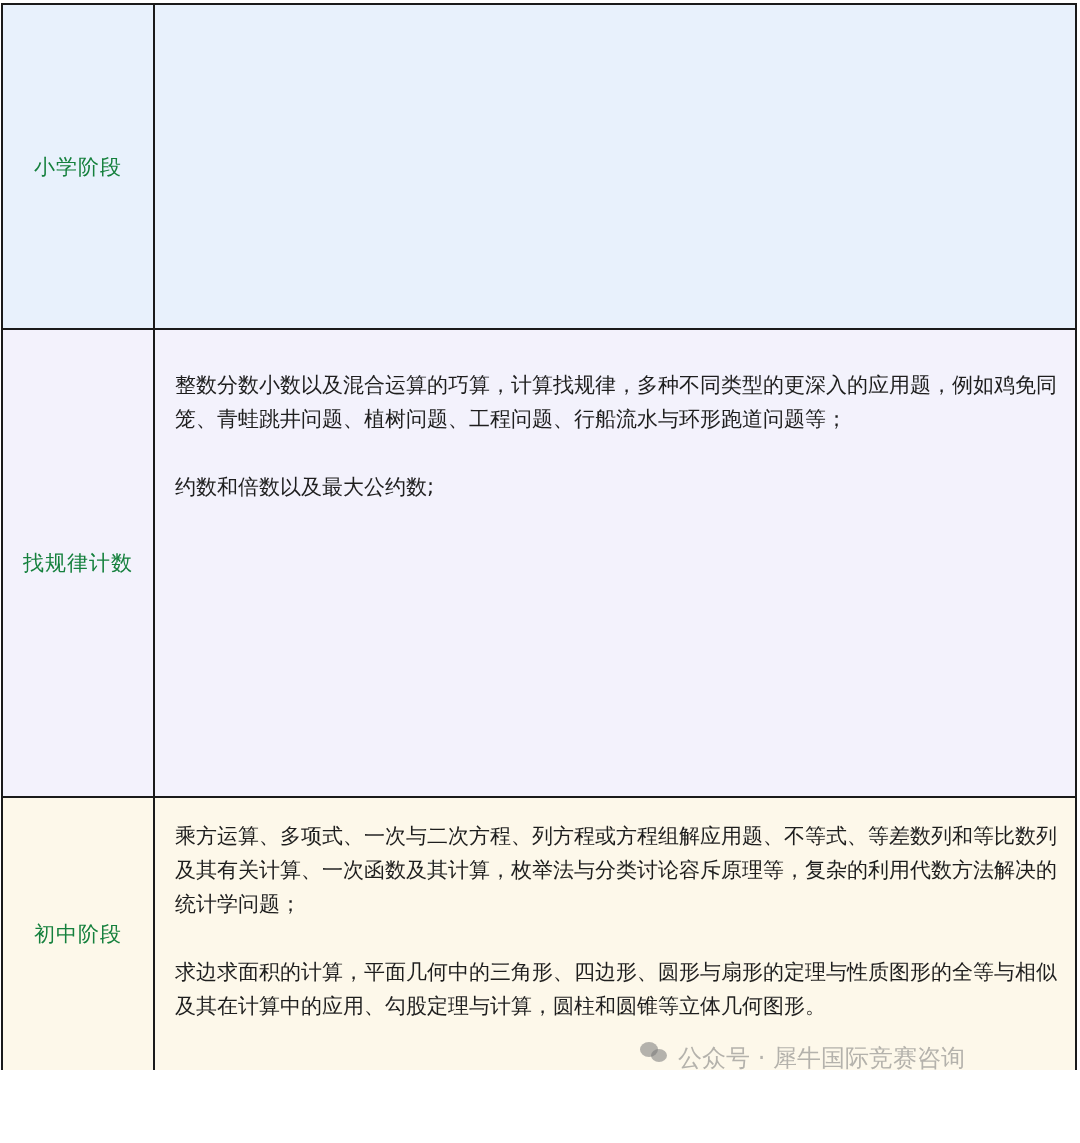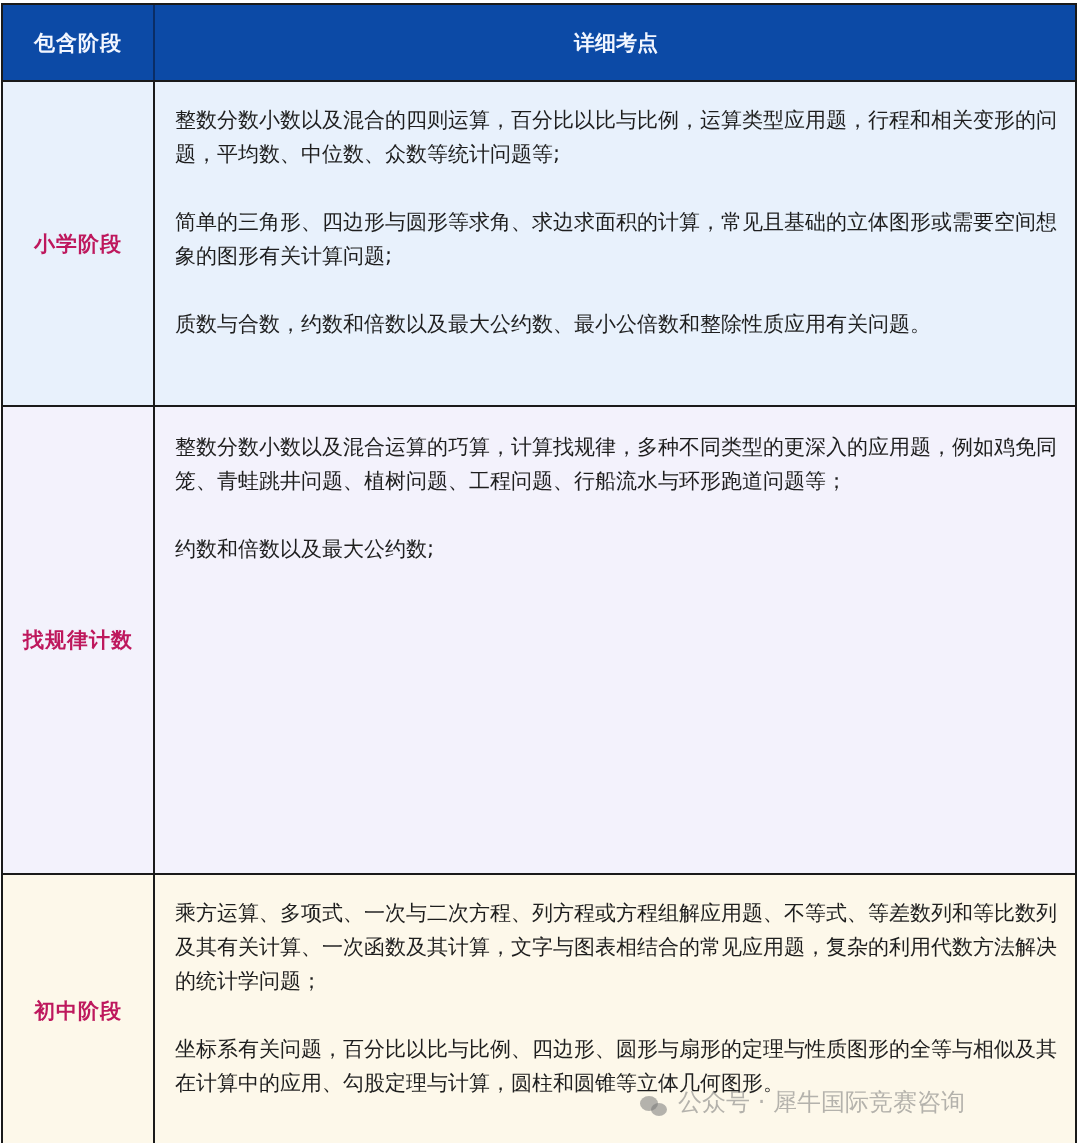--- a/index.html
+++ b/index.html
@@ -16,94 +16,83 @@
       border-right: 2px solid #1a1a1a;
       border-top: 2px solid #1a1a1a;
       box-sizing: border-box;
     }
     .row { display: flex; border-bottom: 2px solid #1a1a1a; box-sizing: border-box; }
     .row:last-child { border-bottom: none; }
     .cell-stage {
       width: 150px; flex: 0 0 150px;
       border-right: 2px solid #1a1a1a;
       display: flex; align-items: center; justify-content: center;
-      font-weight: bold; font-size: 21px; color: #be185d;
+      font-weight: normal; font-size: 21px; color: #15803d;
       letter-spacing: 1px;
     }
     .cell-detail {
       flex: 1;
       padding: 0 18px 0 20px;
       font-size: 21px; color: #1e1e1e;
       line-height: 34px;
       box-sizing: border-box;
     }
     .header { height: 77px; background: #0c4aa6; }
     .header .cell-stage, .header .cell-detail {
       color: #f2f6ff; font-weight: bold; font-size: 21px;
       display: flex; align-items: center; justify-content: center;
     }
     .header .cell-stage { border-right: 2px solid #0a2d66; }
     .row-1 { background: #e8f1fc; height: 325px; }
     .row-2 { background: #f3f2fc; height: 468px; }
     .row-3 { background: #fdf8ea; height: 272px; }
     .para { margin: 0; }
     .row-1 .cell-detail { padding-top: 21px; }
-    .row-2 .cell-detail { padding-top: 23px; }
+    .row-2 .cell-detail { padding-top: 38px; }
     .row-3 .cell-detail { padding-top: 21px; }
     .gap { height: 34px; }
     .watermark {
-      position: absolute; left: 640px; top: 1086px;
-      display: flex; align-items: flex-end; gap: 8px;
+      position: absolute; left: 640px; top: 1042px;
+      display: flex; align-items: flex-start; gap: 8px;
       color: rgba(120,120,120,0.55); font-size: 24px;
       pointer-events: none;
     }
     .wm-icon {
       width: 30px; height: 22px; position: relative;
     }
     .wm-icon span {
       position: absolute; border-radius: 50%; background: rgba(120,120,120,0.55);
     }
   </style>
 </head>
 <body>
 
 <div class="table">
-  <div class="row header">
-    <div class="cell-stage">包含阶段</div>
-    <div class="cell-detail">详细考点</div>
-  </div>
 
   <div class="row row-1">
     <div class="cell-stage">小学阶段</div>
-    <div class="cell-detail">
-      <p class="para">整数分数小数以及混合的四则运算，百分比以比与比例，运算类型应用题，行程和相关变形的问题，平均数、中位数、众数等统计问题等;</p>
-      <div class="gap"></div>
-      <p class="para">简单的三角形、四边形与圆形等求角、求边求面积的计算，常见且基础的立体图形或需要空间想象的图形有关计算问题;</p>
-      <div class="gap"></div>
-      <p class="para">质数与合数，约数和倍数以及最大公约数、最小公倍数和整除性质应用有关问题。</p>
-    </div>
   </div>
 
   <div class="row row-2">
     <div class="cell-stage">找规律计数</div>
     <div class="cell-detail">
       <p class="para">整数分数小数以及混合运算的巧算，计算找规律，多种不同类型的更深入的应用题，例如鸡免同笼、青蛙跳井问题、植树问题、工程问题、行船流水与环形跑道问题等；</p>
       <div class="gap"></div>
       <p class="para">约数和倍数以及最大公约数;</p>
       <div class="gap"></div>
       <div class="gap"></div>
     </div>
   </div>
 
   <div class="row row-3">
     <div class="cell-stage">初中阶段</div>
     <div class="cell-detail">
-      <p class="para">乘方运算、多项式、一次与二次方程、列方程或方程组解应用题、不等式、等差数列和等比数列及其有关计算、一次函数及其计算，文字与图表相结合的常见应用题，复杂的利用代数方法解决的统计学问题；</p>
+      <p class="para">乘方运算、多项式、一次与二次方程、列方程或方程组解应用题、不等式、等差数列和等比数列及其有关计算、一次函数及其计算，枚举法与分类讨论容斥原理等，复杂的利用代数方法解决的统计学问题；</p>
       <div class="gap"></div>
-      <p class="para">坐标系有关问题，百分比以比与比例、四边形、圆形与扇形的定理与性质图形的全等与相似及其在计算中的应用、勾股定理与计算，圆柱和圆锥等立体几何图形。</p>
+      <p class="para">求边求面积的计算，平面几何中的三角形、四边形、圆形与扇形的定理与性质图形的全等与相似及其在计算中的应用、勾股定理与计算，圆柱和圆锥等立体几何图形。</p>
     </div>
   </div>
 </div>
 
 <div class="watermark">
   <span class="wm-icon">
     <span style="left:0;top:0;width:18px;height:15px;"></span>
     <span style="left:11px;top:7px;width:16px;height:13px;"></span>
   </span>
   <span>公众号 · 犀牛国际竞赛咨询</span>

